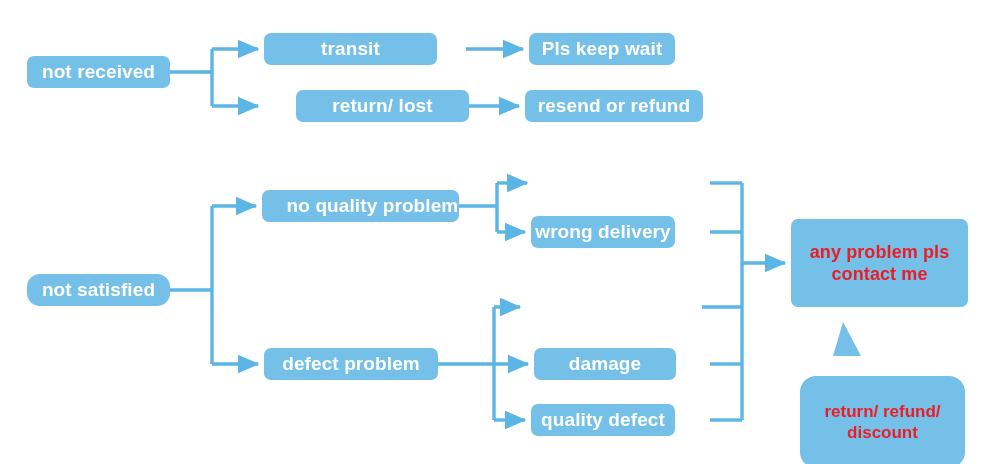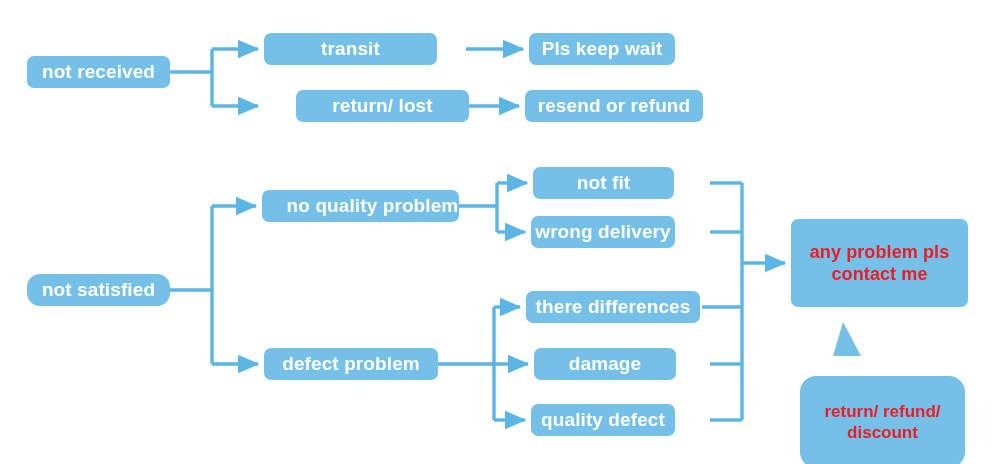--- a/index.html
+++ b/index.html
@@ -123,25 +123,23 @@
   <div class="node" style="left:529px; top:33px; width:146px; height:32px;">Pls keep wait</div>
 
   <div class="node" style="left:525px; top:90px; width:178px; height:32px;">resend or refund</div>
 
   <div class="node" style="left:27px; top:274px; width:143px; height:32px;border-radius:13px;">not satisfied</div>
 
   <div class="node" style="left:262px; top:190px; width:197px; height:32px;padding-left:24px;">no quality problem</div>
 
   <div class="node" style="left:264px; top:348px; width:174px; height:32px;">defect problem</div>
 
-  <div class="node" style="left:533px; top:167px; width:141px; height:32px;">not fit</div>
 
   <div class="node" style="left:531px; top:216px; width:144px; height:32px;">wrong delivery</div>
 
-  <div class="node" style="left:526px; top:291px; width:174px; height:32px;">there differences</div>
 
   <div class="node" style="left:534px; top:348px; width:142px; height:32px;">damage</div>
 
   <div class="node" style="left:531px; top:404px; width:144px; height:32px;">quality defect</div>
 
   <div class="node redtext" style="left:791px; top:219px; width:177px; height:88px; padding:0 8px;">any problem pls contact me</div>
 
   <div class="bubble-tail" style="left:833px; top:322px;
               border-left: 10px solid transparent;
               border-right: 18px solid transparent;

